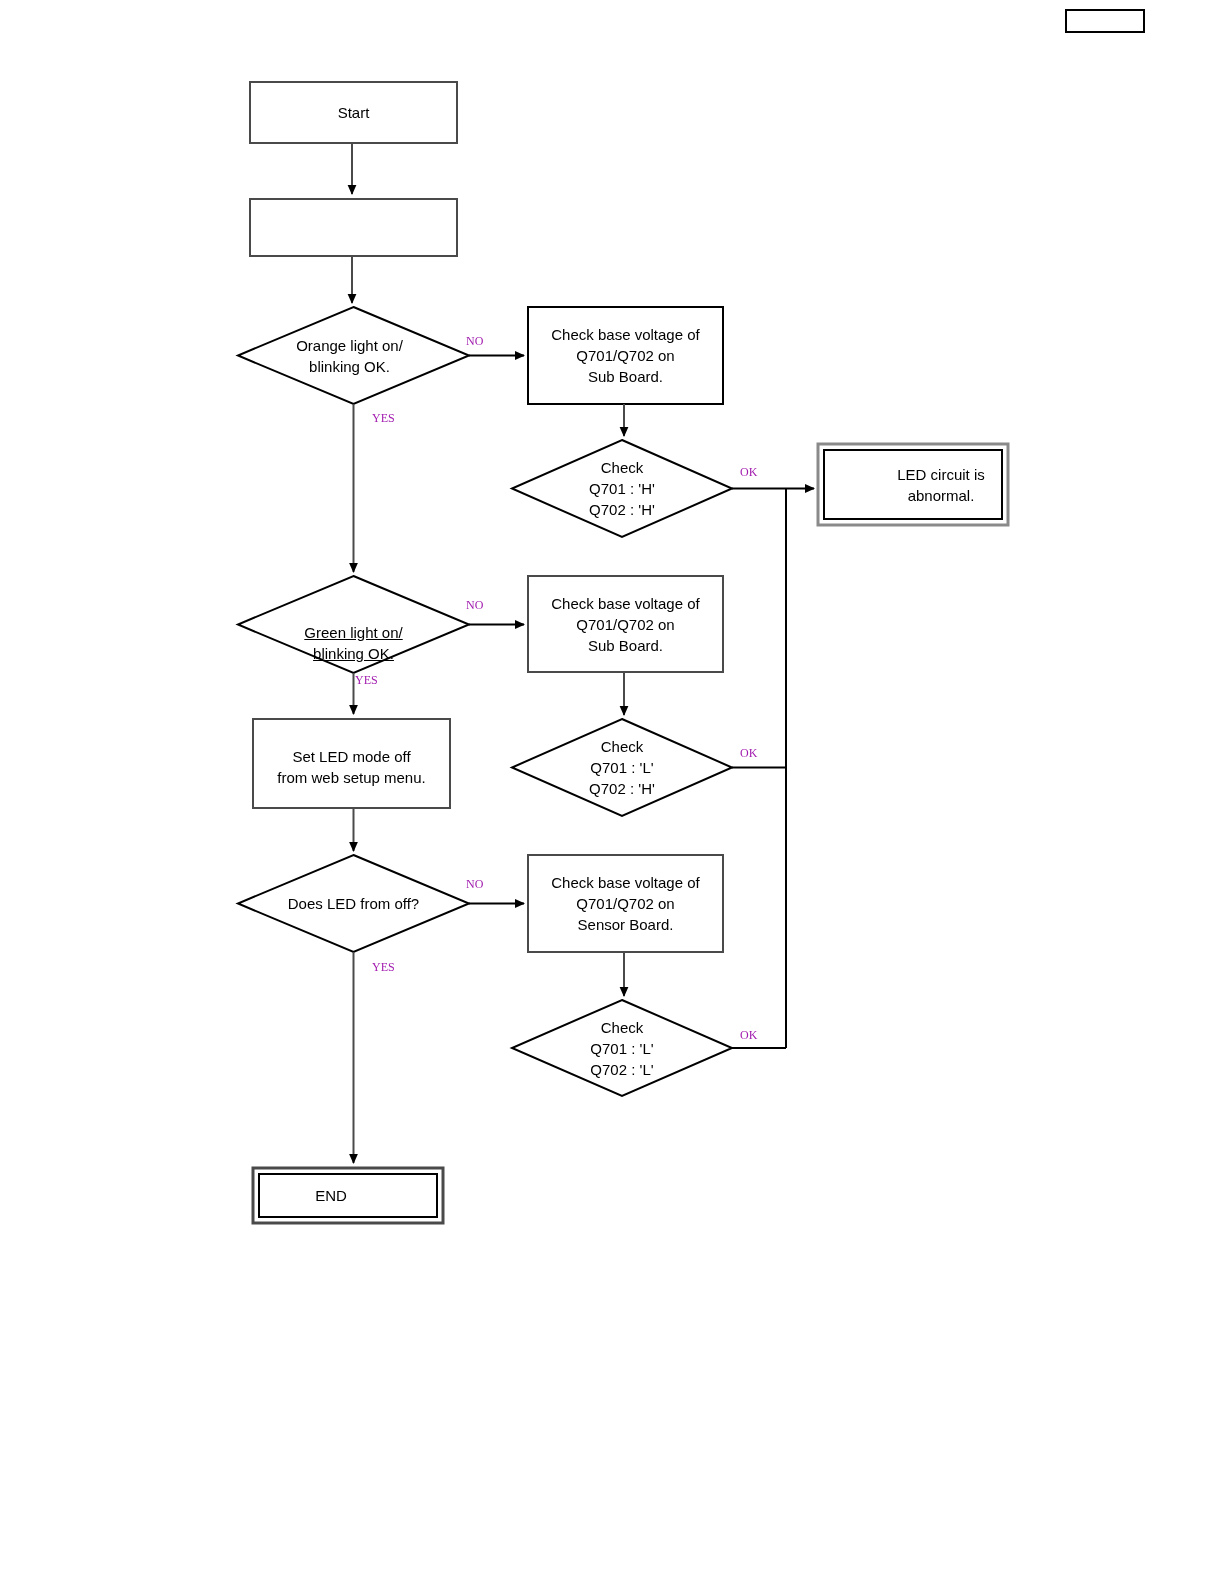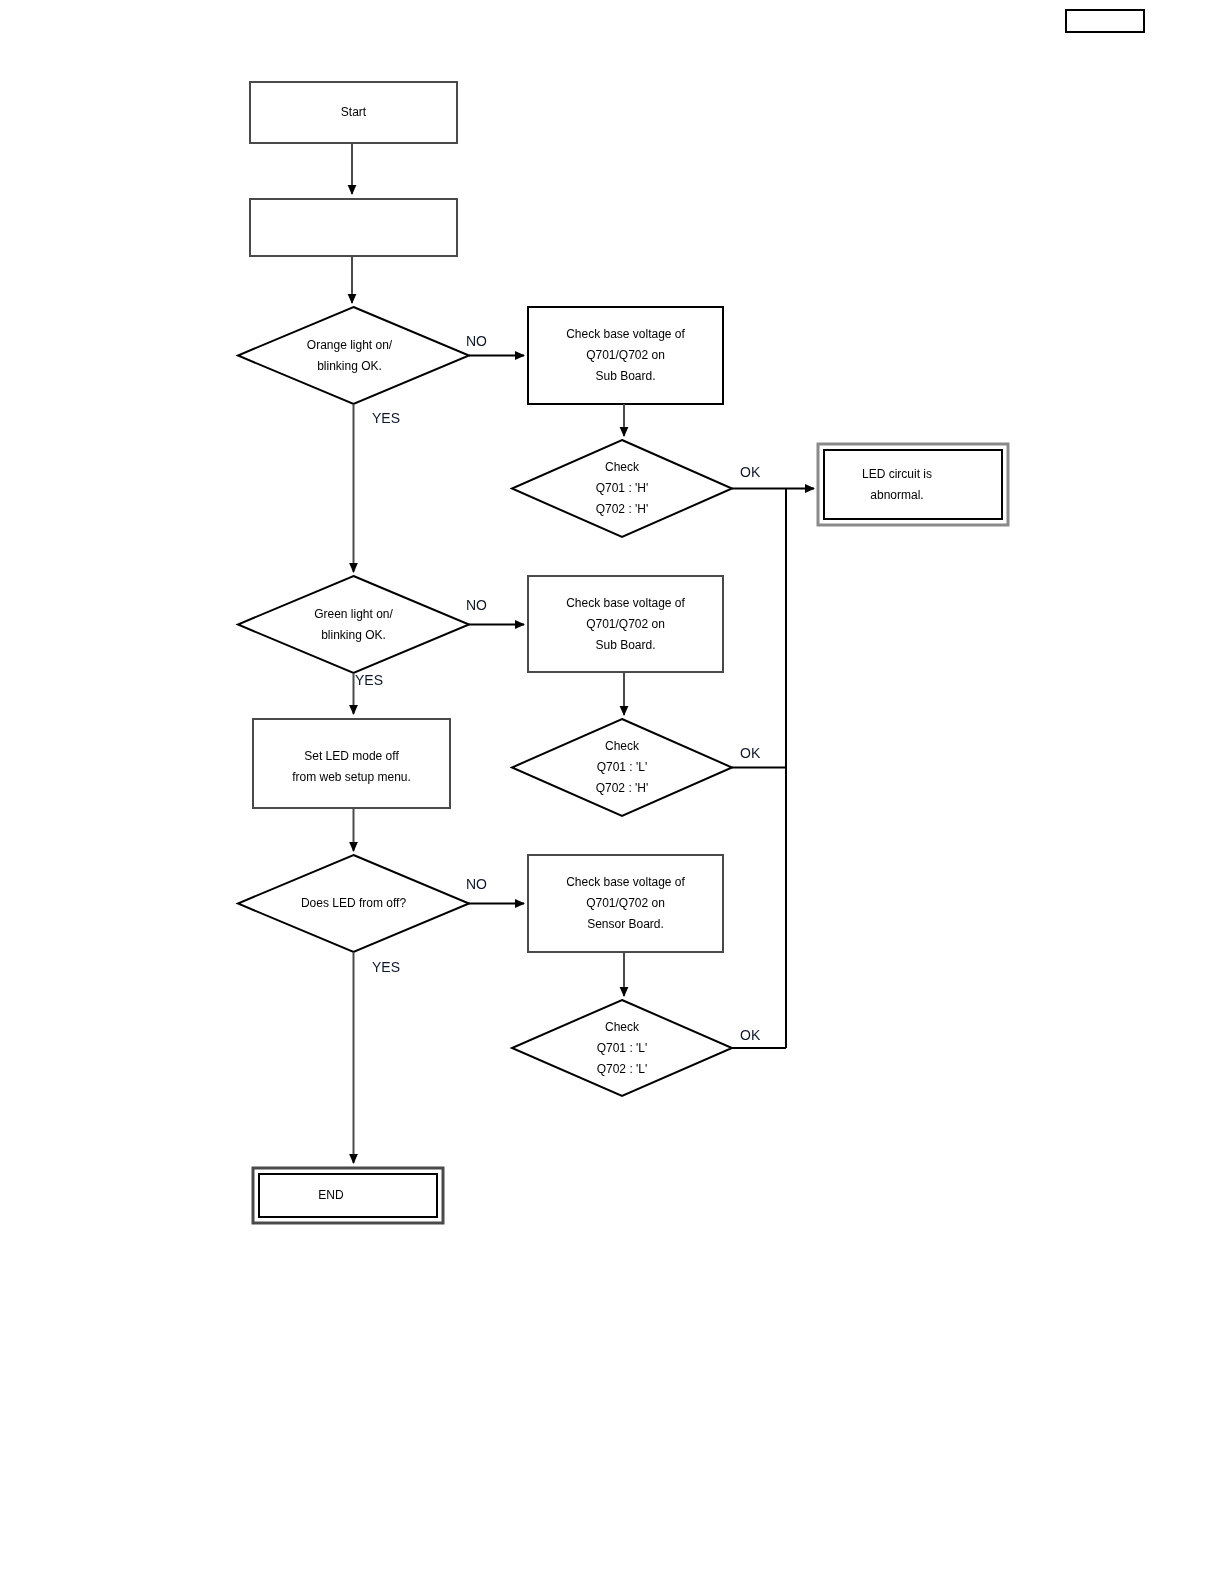--- a/index.html
+++ b/index.html
@@ -22,31 +22,32 @@
     width: 1224px;
     height: 1584px;
   }
   .node-text {
     position: absolute;
     display: flex;
     align-items: center;
     justify-content: center;
     text-align: center;
     color: #000000;
-    font-size: 12px;
+    font-size: 15px;
     line-height: 21px;
     white-space: pre-line;
     pointer-events: none;
   }
   .edge-label {
     position: absolute;
-    color: #0f172a;
-    font-size: 14px;
+    color: #a21caf;
+    font-size: 12px;
     line-height: 20px;
     white-space: nowrap;
+    font-family: Liberation Serif, serif;
   }
 </style>
 </head>
 <body>
 
 <div id="page">
 
   <svg id="flow-svg" viewBox="0 0 1224 1584" xmlns="http://www.w3.org/2000/svg">
     <defs>
       <marker id="arrow" markerWidth="12" markerHeight="12" refX="9" refY="5" orient="auto" markerUnits="userSpaceOnUse">
@@ -126,24 +127,24 @@
 blinking OK.</div>
 
   <div class="node-text" style="left:528px; top:307px; width:195px; height:97px;">Check base voltage of
 Q701/Q702 on
 Sub Board.</div>
 
   <div class="node-text" style="left:524px; top:446px; width:196px; height:85px;">Check
 Q701 : 'H'
 Q702 : 'H'</div>
 
-  <div class="node-text" style="left:824px; top:450px; width:146px; height:69px;">LED circuit is
+  <div class="node-text" style="left:824px; top:450px; width:146px; height:69px;padding-left:44px;">LED circuit is
 abnormal.</div>
 
-  <div class="node-text" style="left:252px; top:582px; width:203px; height:85px;">Green light on/
+  <div class="node-text" style="left:252px; top:600px; width:203px; height:85px;text-decoration:underline;">Green light on/
 blinking OK.</div>
 
   <div class="node-text" style="left:528px; top:576px; width:195px; height:96px;">Check base voltage of
 Q701/Q702 on
 Sub Board.</div>
 
   <div class="node-text" style="left:524px; top:725px; width:196px; height:85px;">Check
 Q701 : 'L'
 Q702 : 'H'</div>
 

